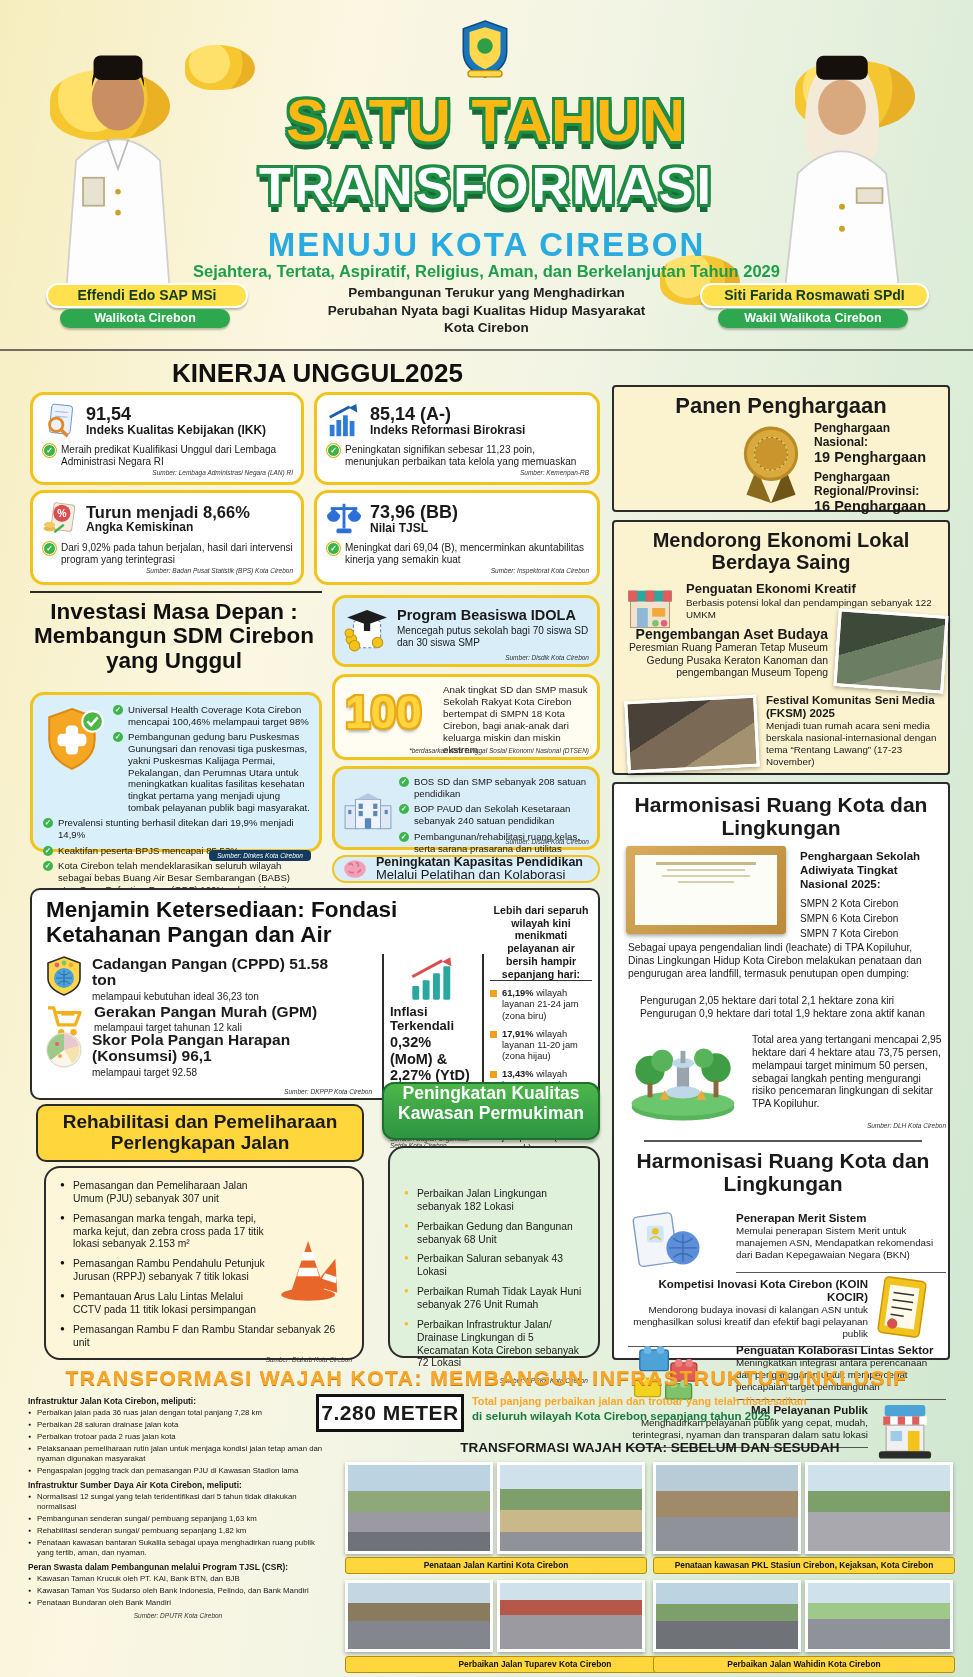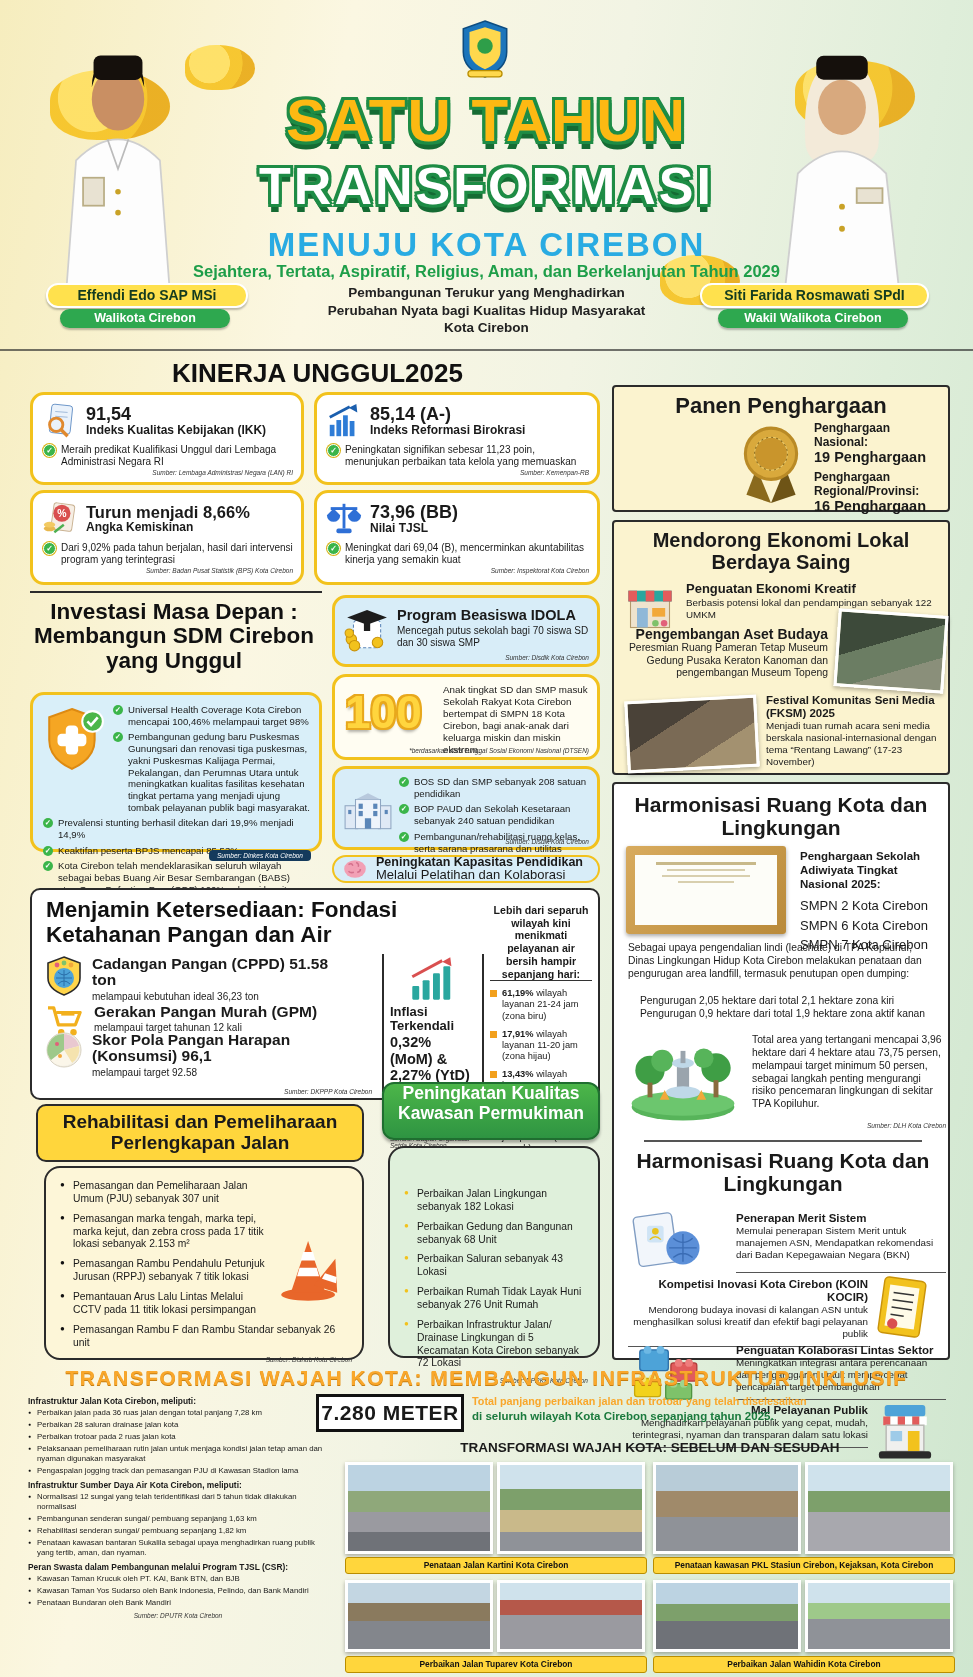--- a/index.html
+++ b/index.html
@@ -491,21 +491,21 @@
     <div class="abs" style="left:12px;top:62px;width:160px;height:88px;background:linear-gradient(135deg,#d8ab5e,#b98a3a);border-radius:3px;box-shadow:0 2px 4px rgba(0,0,0,.35);">
       <div style="position:absolute;inset:9px;background:#fdfdf8;">
         <div style="margin:7px auto 0;width:70%;height:2.5px;background:#c8b98a;"></div>
         <div style="margin:4px auto 0;width:55%;height:2px;background:#d8cfae;"></div>
         <div style="margin:4px auto 0;width:62%;height:2px;background:#d8cfae;"></div>
         <div style="margin:4px auto 0;width:40%;height:2px;background:#d8cfae;"></div>
       </div>
     </div>
     <div class="abs" style="left:186px;top:66px;width:148px;">
       <div style="font-weight:800;font-size:11.5px;line-height:1.2;">Penghargaan Sekolah Adiwiyata Tingkat Nasional 2025:</div>
-      <ul style="list-style:none;margin:5px 0 0;padding:0;font-size:13px;line-height:1.5;">
+      <ul style="list-style:none;margin:5px 0 0;padding:0;font-size:10px;line-height:1.5;">
           <li>SMPN 2 Kota Cirebon</li>
           <li>SMPN 6 Kota Cirebon</li>
           <li>SMPN 7 Kota Cirebon</li>
         </ul>
     </div>
 
     <div class="abs" style="left:14px;top:158px;width:310px;font-size:10.3px;line-height:1.25;">Sebagai upaya pengendalian lindi (leachate) di TPA Kopiluhur, Dinas Lingkungan Hidup Kota Cirebon melakukan penataan dan pengurugan area landfill, termasuk penutupan open dumping:</div>
     <ul class="abs" style="left:26px;top:210px;width:300px;margin:0;padding:0;list-style:none;font-size:10.3px;line-height:1.3;">
         <li>Pengurugan 2,05 hektare dari total 2,1 hektare zona kiri</li>
         <li>Pengurugan 0,9 hektare dari total 1,9 hektare zona aktif kanan</li>
@@ -522,21 +522,21 @@
           <circle cx="62" cy="18" r="8" fill="#57b45a"></circle>
           <rect x="70" y="36" width="4" height="14" fill="#8a6a3d"></rect>
           <rect x="40" y="22" width="10" height="22" fill="#9aa4ad"></rect>
           <ellipse cx="45" cy="22" rx="9" ry="4" fill="#bfd8e8"></ellipse>
           <rect x="43" y="12" width="4" height="10" fill="#9aa4ad"></rect>
           <ellipse cx="45" cy="46" rx="14" ry="5" fill="#bfd8e8"></ellipse>
           <polygon points="30,44 34,52 26,52" fill="#f2a93b"></polygon>
           <polygon points="60,44 64,52 56,52" fill="#f2a93b"></polygon>
         </svg>
     </span>
-    <div class="abs" style="left:138px;top:250px;width:194px;font-size:10.3px;line-height:1.25;">Total area yang tertangani mencapai 3,96 hektare dari 4 hektare atau 73,75 persen, melampaui target minimum 50 persen, sebagai langkah penting mengurangi risiko pencemaran lingkungan di sekitar TPA Kopiluhur.</div>
+    <div class="abs" style="left:138px;top:250px;width:194px;font-size:10.3px;line-height:1.25;">Total area yang tertangani mencapai 2,95 hektare dari 4 hektare atau 73,75 persen, melampaui target minimum 50 persen, sebagai langkah penting mengurangi risiko pencemaran lingkungan di sekitar TPA Kopiluhur.</div>
     <div class="src" style="position:absolute;left:138px;top:338px;width:194px;">Sumber: DLH Kota Cirebon</div>
 
     <div class="hline" style="left:30px;top:356px;width:278px;height:1.5px;background:#555;"></div>
 
     <div class="abs" style="left:0;top:366px;width:338px;font-weight:900;font-size:21px;line-height:1.08;text-align:center;">Harmonisasi Ruang Kota dan Lingkungan</div>
 
     <span class="ic abs" style="left:16px;top:428px;">
       <svg viewBox="0 0 50 42" width="70" height="58">
           <rect x="4" y="2" width="28" height="36" rx="3" fill="#f2f6fb" stroke="#7f9cc2" transform="rotate(-8 18 20)"></rect>
           <rect x="12" y="10" width="12" height="12" rx="2" fill="#cfe4f5"></rect>
@@ -648,19 +648,19 @@
   <div class="abs photo" style="left:345px;top:1462px;width:148px;height:92px;"></div>
   <div class="abs photo" style="left:497px;top:1462px;width:148px;height:92px;background:linear-gradient(180deg,#cfe2ec 0 28%,#7da06b 28% 52%,#c9b98a 52% 78%,#8f9298 78% 100%);"></div>
   <div class="abs cap" style="left:345px;top:1557px;width:300px;">Penataan Jalan Kartini Kota Cirebon</div>
 
   <div class="abs photo" style="left:653px;top:1462px;width:148px;height:92px;background:linear-gradient(180deg,#b8ccd8 0 30%,#a08a6a 30% 60%,#8f9298 60% 100%);"></div>
   <div class="abs photo" style="left:805px;top:1462px;width:148px;height:92px;background:linear-gradient(180deg,#cfe2ec 0 30%,#7da06b 30% 55%,#a8a8ae 55% 100%);"></div>
   <div class="abs cap" style="left:653px;top:1557px;width:300px;">Penataan kawasan PKL Stasiun Cirebon, Kejaksan, Kota Cirebon</div>
 
   <div class="abs photo" style="left:345px;top:1580px;width:148px;height:72px;background:linear-gradient(180deg,#c3d6e2 0 30%,#8a7a5e 30% 58%,#83868c 58% 100%);"></div>
   <div class="abs photo" style="left:497px;top:1580px;width:148px;height:72px;background:linear-gradient(180deg,#cfe2ec 0 26%,#b5584a 26% 48%,#9a9aa0 48% 100%);"></div>
-  <div class="abs cap" style="left:345px;top:1656px;width:300px;">Perbaikan Jalan Tuparev Kota Cirebon</div>
+  <div class="abs cap" style="left:345px;top:1656px;width:300px;padding-left:39px;">Perbaikan Jalan Tuparev Kota Cirebon</div>
 
   <div class="abs photo" style="left:653px;top:1580px;width:148px;height:72px;background:linear-gradient(180deg,#bcd3e2 0 32%,#7da06b 32% 58%,#6f7278 58% 100%);"></div>
   <div class="abs photo" style="left:805px;top:1580px;width:148px;height:72px;background:linear-gradient(180deg,#cfe2ec 0 30%,#9ec98a 30% 55%,#8f9298 55% 100%);"></div>
   <div class="abs cap" style="left:653px;top:1656px;width:300px;">Perbaikan Jalan Wahidin Kota Cirebon</div>
 
 </div>
 
 </body></html>

